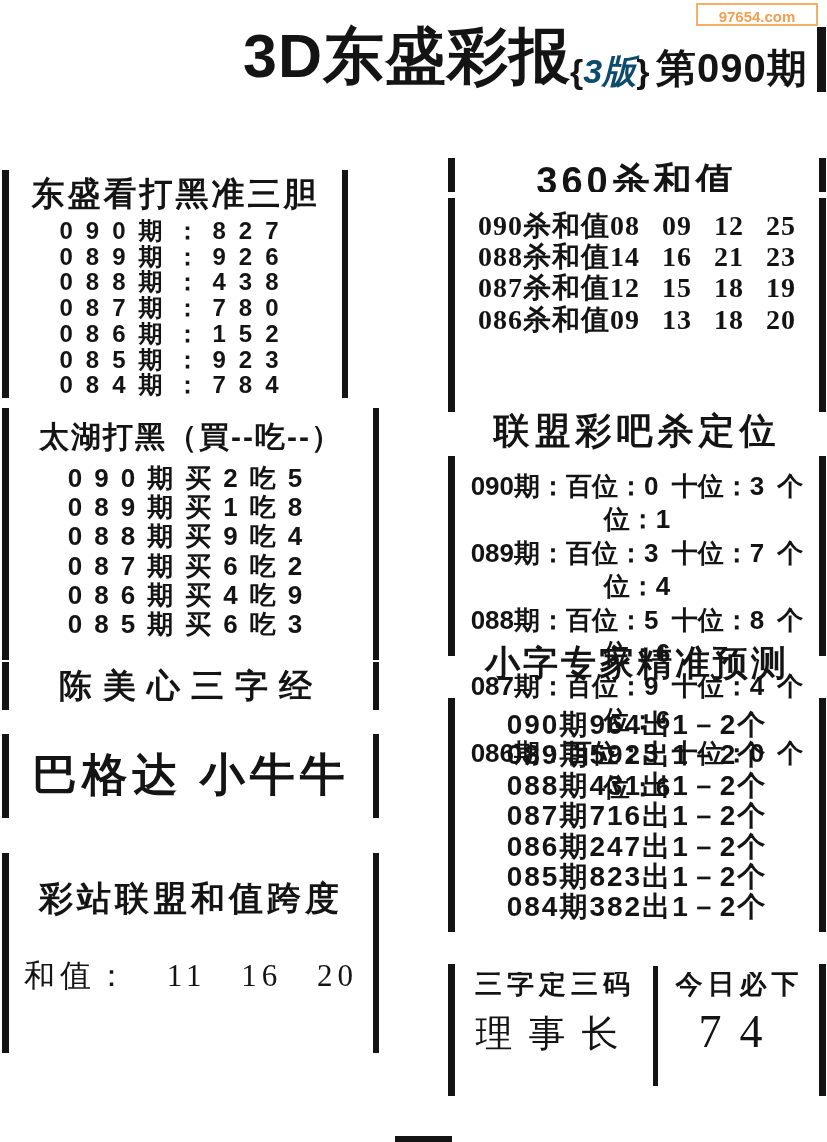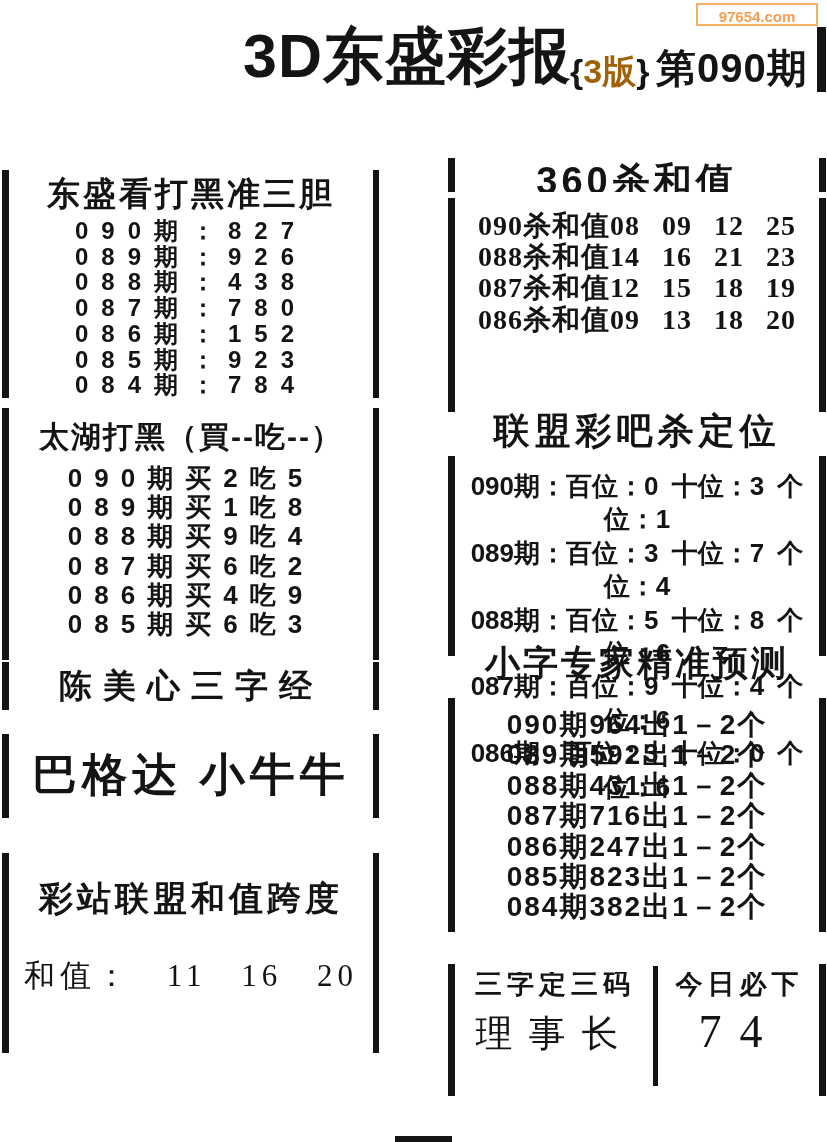--- a/index.html
+++ b/index.html
@@ -13,35 +13,35 @@
     border:2px solid #f3b066; color:#f29f51; font-size:15px; line-height:23px;
     text-align:center; box-sizing:border-box; font-weight:bold;
   }
   .main-title{
     position:absolute; left:243px; top:24px; font-size:61px; line-height:64px;
     font-weight:bold; letter-spacing:1px; font-family:"Liberation Sans", sans-serif;
   }
   .edition-wrap{
     position:absolute; left:570px; top:52px; font-size:34px; line-height:38px; font-weight:bold;
   }
-  .edition-red{color:#a16207;}
+  .edition-red{color:#0c4a6e;font-style:italic;}
   .issue{
     position:absolute; left:656px; top:46px; font-size:40px; line-height:44px; font-weight:bold; letter-spacing:1px;
   }
   .header-bar{position:absolute; left:817px; top:27px; width:9px; height:65px; background:#141414;}
 
   
   .sec{
     position:absolute; box-sizing:border-box; text-align:center;
     border-left:7px solid #141414; border-right:6px solid #141414;
   }
   .sec-r{border-left:7px solid #141414; border-right:7px solid #141414;}
 
   
-  .l1{left:2px; top:170px; width:377px; height:228px; padding-top:5px;}
+  .l1{left:2px; top:170px; width:346px; height:228px; padding-top:5px;}
   .l1 .t{font-size:33px; line-height:37px; font-weight:bold; letter-spacing:3px;}
   .l1 .rows{margin-top:6px;}
   .l1 .row{font-size:24px; line-height:25.7px; font-weight:bold; letter-spacing:13px;}
 
   .l2{left:2px; top:408px; width:377px; height:252px; padding-top:12px;}
   .l2 .t{font-size:30px; line-height:34px; font-weight:bold; letter-spacing:2px;}
   .l2 .rows{margin-top:10px;}
   .l2 .row{font-size:26px; line-height:29.2px; font-weight:600; letter-spacing:12px;}
 
   .l3a{left:2px; top:662px; width:377px; height:48px;}

